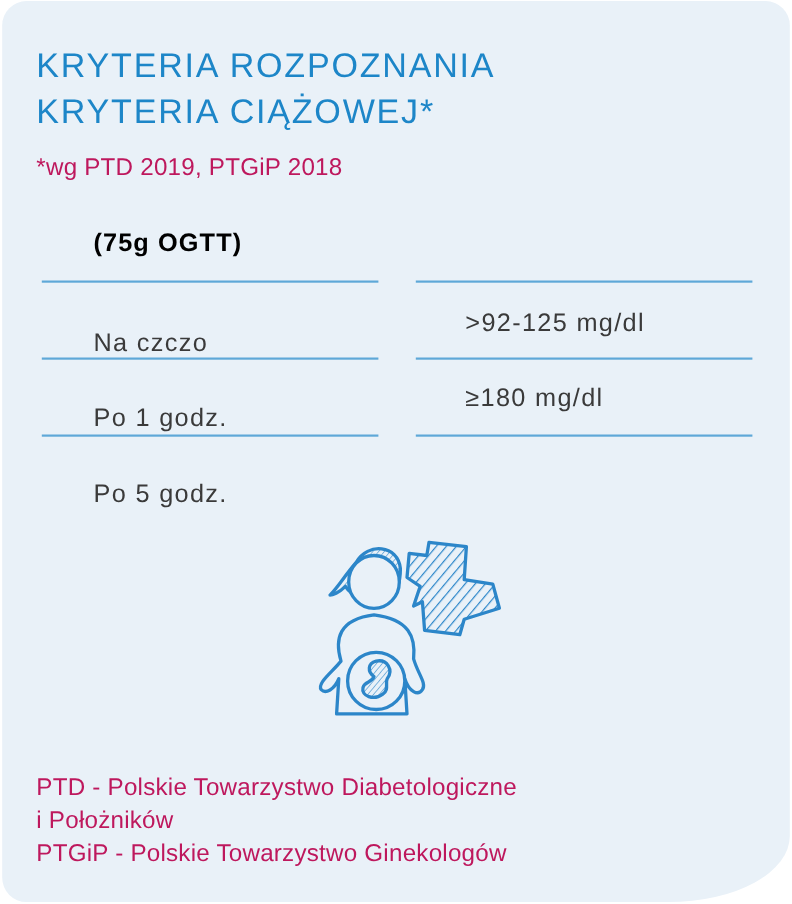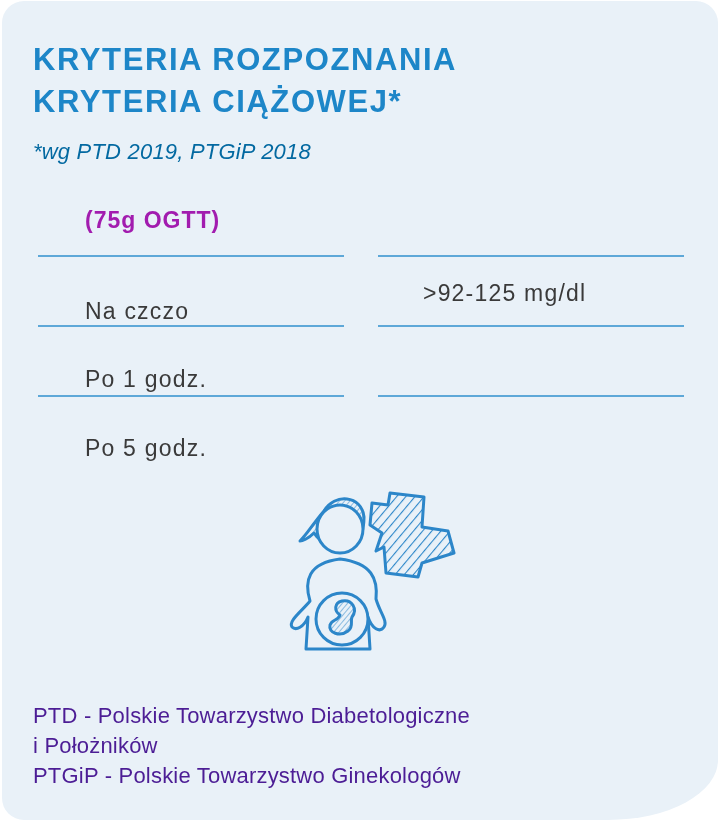--- a/index.html
+++ b/index.html
@@ -4,41 +4,41 @@
 <style>
   html, body { margin: 0; padding: 0; background: #ffffff; }
   body { width: 720px; height: 822px; position: relative; overflow: hidden; font-family: "Liberation Sans", "DejaVu Sans", sans-serif; }
   .card {
     position: absolute; left: 2px; top: 1px; width: 716px; height: 819px;
     background: #e9f1f8;
     border-radius: 22px 22px 110px 22px / 22px 22px 60px 22px;
   }
   .title {
     position: absolute; left: 31px; top: 38px; margin: 0;
-    color: #1d86c8; font-weight: 700; font-size: 31px; line-height: 42px;
+    color: #1d86c8; font-weight: 400; font-size: 31px; line-height: 42px;
     letter-spacing: 1.6px;
   }
   .subtitle {
     position: absolute; left: 31px; top: 138px;
-    color: #0369a1; font-size: 22px; letter-spacing: 0.2px; font-style: italic;
+    color: #be185d; font-size: 22px; letter-spacing: 0.2px;
   }
   .ogtt {
     position: absolute; left: 83px; top: 206px;
-    color: #a21caf; font-weight: 700; font-size: 23px; letter-spacing: 1px;
+    color: #000000; font-weight: 700; font-size: 23px; letter-spacing: 1px;
   }
   .line { position: absolute; height: 2px; background: #5ea8d8; }
   .line.l { left: 36px; width: 306px; }
   .line.r { left: 376px; width: 306px; }
   .cell { position: absolute; color: #3a3a3a; font-size: 23px; letter-spacing: 1.2px; }
   .cell.c1 { left: 83px; margin-top: 18px; }
   .cell.c2 { left: 421px; text-align: right; }
   .illus { position: absolute; left: 270px; top: 480px; width: 200px; height: 180px; }
   .footer {
     position: absolute; left: 31px; top: 700px;
-    color: #4c1d95; font-size: 22px; line-height: 30px; letter-spacing: 0.2px;
+    color: #be185d; font-size: 22px; line-height: 30px; letter-spacing: 0.2px;
   }
   .footer div { white-space: nowrap; }
 </style>
 </head>
 <body>
 
 <div class="card">
   <h1 class="title">
     <div>KRYTERIA ROZPOZNANIA</div>
     <div>KRYTERIA CIĄŻOWEJ*</div>
@@ -50,20 +50,21 @@
   <div class="line l" style="top:254px"></div>
   <div class="line r" style="top:254px"></div>
 
   <div class="cell c1" style="top:279px">Na czczo</div>
   <div class="cell c2" style="top:279px">&gt;92-125 mg/dl</div>
 
   <div class="line l" style="top:324px"></div>
   <div class="line r" style="top:324px"></div>
 
   <div class="cell c1" style="top:347px">Po 1 godz.</div>
+  <div class="cell c2" style="top:347px">≥180 mg/dl</div>
 
   <div class="line l" style="top:394px"></div>
   <div class="line r" style="top:394px"></div>
 
   <div class="cell c1" style="top:416px">Po 5 godz.</div>
 
   <svg class="illus" viewBox="0 0 200 180">
     <defs>
       <pattern id="hatch" width="7" height="7" patternUnits="userSpaceOnUse" patternTransform="rotate(40)">
         <line x1="0" y1="0" x2="0" y2="7" stroke="#2c86c9" stroke-width="2.2"></line>

